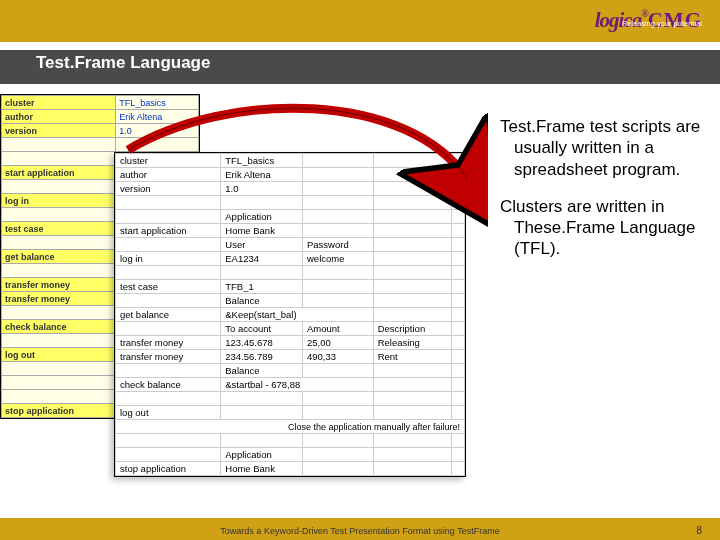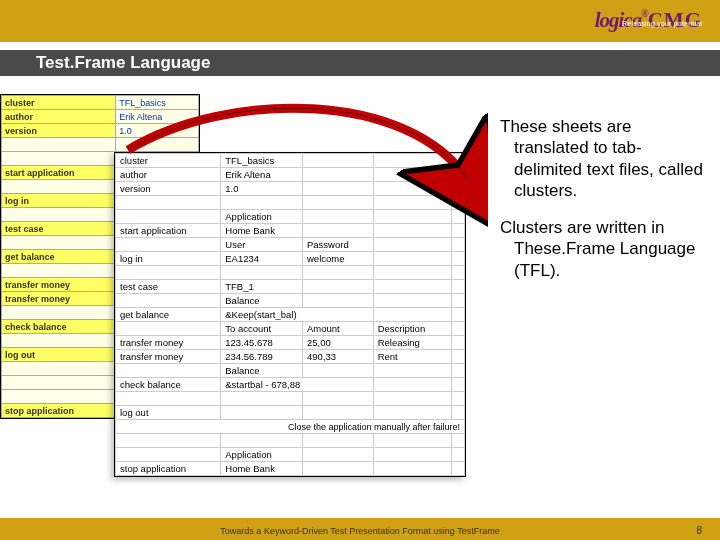--- a/index.html
+++ b/index.html
@@ -2,21 +2,21 @@
 <html><head>
 <meta charset="utf-8">
 <style>
   * { margin:0; padding:0; box-sizing:border-box; }
   body { width:720px; height:540px; background:#fff; font-family:Arial,Helvetica,sans-serif; position:relative; overflow:hidden; }
   .topgold { position:absolute; top:0; left:0; width:720px; height:42px; background:#d0a115; }
   .logo { position:absolute; top:8px; right:18px; color:#701a75; font-family:"Times New Roman",serif; font-style:italic; font-weight:bold; font-size:21px; letter-spacing:-1px; }
   .logo sup { font-size:10px; vertical-align:top; }
   .logo .cmg { font-style:normal; letter-spacing:1px; }
   .tagline { position:absolute; top:20px; right:18px; color:#fff; font-size:7px; letter-spacing:0.2px; }
-  .titlebar { position:absolute; top:50px; left:0; width:720px; height:26px; background:#4a4a4a; color:#fff; font-size:17px; font-weight:bold; line-height:26px; padding-left:36px; }
+  .titlebar { position:absolute; top:50px; left:0; width:720px; height:34px; background:#4a4a4a; color:#fff; font-size:17px; font-weight:bold; line-height:26px; padding-left:36px; }
   
   .sheet-back { position:absolute; top:94px; left:0; width:200px; border:1px solid #000; background:#ffffe8; font-size:10px; }
   .sheet-back table { border-collapse:collapse; width:100%; }
   .sheet-back td { border:1px solid #aaa; padding:1px 3px; height:14px; font-size:9px; color:#333; white-space:nowrap; filter:blur(0.4px); }
   .sheet-back td.yel { background:#ffff66; font-weight:bold; }
   .sheet-back td.blu { color:#0033cc; }
   
   .sheet-front { position:absolute; top:152px; left:114px; width:352px; border:1px solid #000; background:#fff; font-size:9.5px; box-shadow:-3px 3px 6px rgba(0,0,0,0.25); }
   .sheet-front table { border-collapse:collapse; width:100%; }
   .sheet-front td { border:1px solid #ccc; padding:1px 4px; height:14px; white-space:nowrap; }
@@ -307,19 +307,19 @@
   <defs>
     <marker id="ah" markerWidth="18" markerHeight="18" refX="5" refY="6" orient="auto">
       <path d="M0,0 L12,6 L0,12 L3,6 Z" fill="#c00000" stroke="#000" stroke-width="0.6"></path>
     </marker>
   </defs>
   <path d="M 20 50 C 120 -10, 300 -10, 360 80" fill="none" stroke="#c00000" stroke-width="9" marker-end="url(#ah)"></path>
   <path d="M 20 50 C 120 -10, 300 -10, 360 80" fill="none" stroke="#000" stroke-width="0.8" stroke-opacity="0.6"></path>
 </svg>
 
 <div class="bullets">
-  <p>These sheets are translated to tab-delimited text files, called clusters.</p>
+  <p>Test.Frame test scripts are usually written in a spreadsheet program.</p>
   <p>Clusters are written in These.Frame Language (TFL).</p>
 </div>
 
 <div class="botgold"></div>
 <div class="bottext">Towards a Keyword-Driven Test Presentation Format using TestFrame</div>
 <div class="pagenum">8</div>
 
 </body></html>

